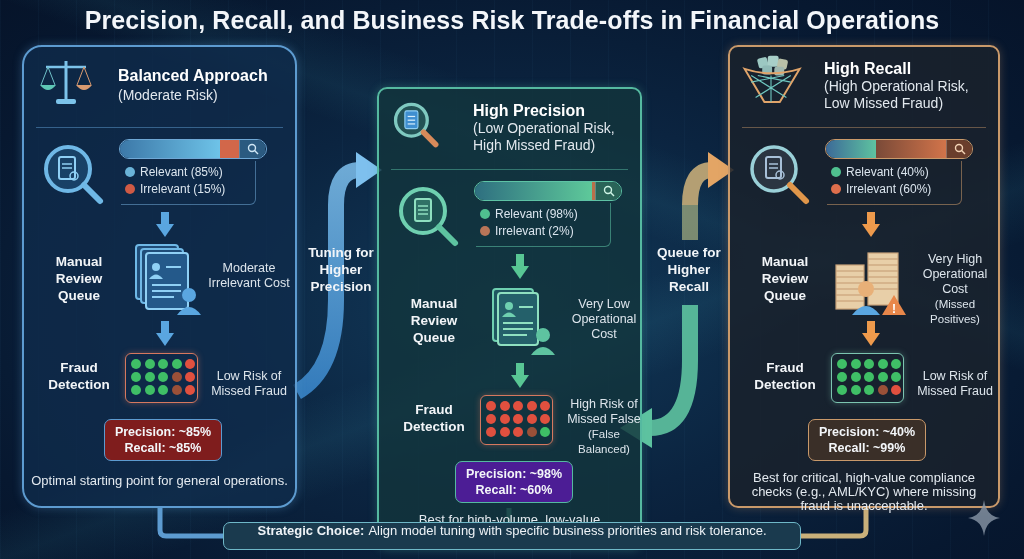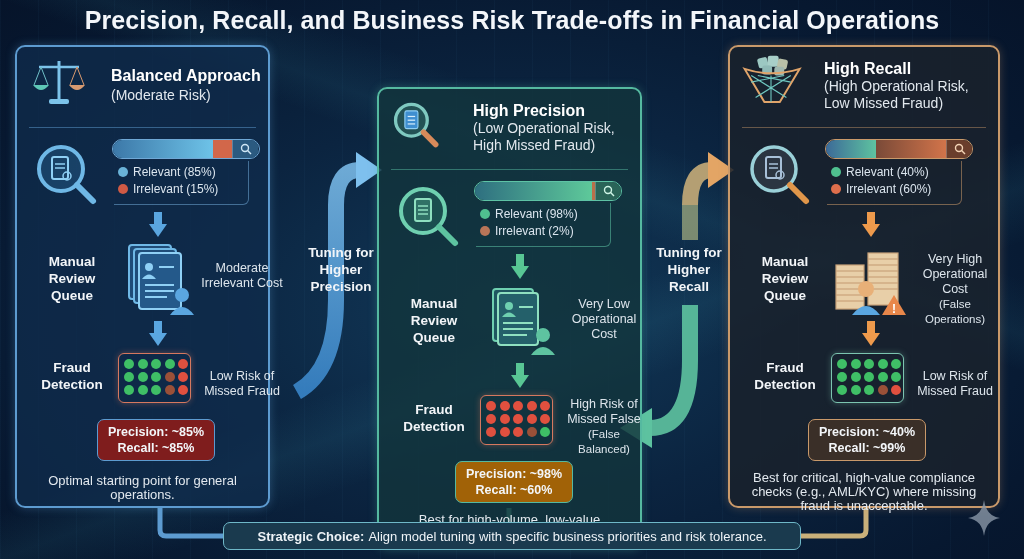--- a/index.html
+++ b/index.html
@@ -17,21 +17,21 @@
       linear-gradient(20deg, transparent 60%, rgba(80,200,220,0.07) 64%, transparent 70%),
       repeating-linear-gradient(90deg, rgba(90,170,220,0.04) 0 1px, transparent 1px 38px);
   }
   .title {
     position: absolute; top: 6px; left: 0; width: 1024px; text-align: center;
     font-size: 25px; font-weight: bold; color: #f3f6fa; letter-spacing: 0.1px;
   }
   .panel {
     position: absolute; top: 45px; height: 463px; border-radius: 10px; border: 2px solid;
   }
-  .panel.blue { left: 15px; width: 255px; border-color: #5d9bd0; background: rgba(16,44,76,0.78); box-shadow: 0 0 10px rgba(93,155,208,0.35); }
+  .panel.blue { left: 22px; width: 275px; border-color: #5d9bd0; background: rgba(16,44,76,0.78); box-shadow: 0 0 10px rgba(93,155,208,0.35); border-radius: 20px; }
   .panel.green { left: 377px; width: 265px; border-color: #55b9a0; background: rgba(18,52,60,0.82); box-shadow: 0 0 10px rgba(85,185,160,0.3); margin-top: 42px; }
   .panel.orange { left: 728px; width: 272px; border-color: #c9996a; background: rgba(26,34,44,0.86); box-shadow: 0 0 10px rgba(201,153,106,0.3); }
 
   .hdr-icon { position: absolute; top: 10px; left: 12px; width: 60px; height: 50px; }
   .hdr-title { position: absolute; top: 20px; left: 94px; font-size: 16px; font-weight: bold; color: #fff; }
   .hdr-sub { position: absolute; top: 40px; left: 94px; font-size: 14px; line-height: 17px; color: #e2e8ee; }
   .green .hdr-title, .orange .hdr-title { top: 13px; }
   .green .hdr-sub, .orange .hdr-sub { top: 31px; }
   .divider { position: absolute; top: 80px; left: 12px; right: 12px; height: 1px; }
   .blue .divider { background: rgba(93,155,208,0.5); }
@@ -79,36 +79,36 @@
   .blue .dots { border-color: #d6785f; box-shadow: 0 0 6px rgba(214,120,95,0.4); }
   .green .dots { border-color: #d6785f; box-shadow: 0 0 6px rgba(214,120,95,0.4); }
   .orange .dots { border-color: #7cc4b0; box-shadow: 0 0 6px rgba(124,196,176,0.35); }
   .dots .d { width: 10px; height: 10px; border-radius: 50%; }
   .d.g { background: #3fbf66; }
   .d.r { background: #e0503f; }
   .d.b { background: #9a5038; }
 
   .metrics { position: absolute; top: 372px; left: 80px; width: 118px; height: 42px; border-radius: 7px; border: 1.5px solid; text-align: center; font-size: 12.5px; font-weight: bold; line-height: 16px; padding-top: 4px; color: #f3f6f9; }
   .blue .metrics { border-color: #5d9bd0; background: #7f1d1d; }
-  .green .metrics { border-color: #55b9a0; background: #a16207; }
+  .green .metrics { border-color: #55b9a0; background: #4c1d95; }
   .orange .metrics { border-color: #c9996a; background: #3a2f28; }
   .desc { position: absolute; left: 6px; right: 6px; text-align: center; font-size: 13px; line-height: 14px; color: #e3e9ef; }
   .blue .desc { top: 427px; }
   .green .desc { top: 424px; }
   .orange .desc { top: 424px; }
 
   .tune { position: absolute; text-align: center; font-size: 13.5px; font-weight: bold; line-height: 17px; color: #f2f5f8; }
   .tune-p { left: 300px; top: 244px; width: 82px; }
   .tune-r { left: 648px; top: 244px; width: 82px; }
 
   .connector { position: absolute; }
   .footer {
     position: absolute; top: 522px; left: 223px; width: 578px; height: 28px; border-radius: 7px;
     border: 1.5px solid #6fb8c8; background: #1a3a4e; font-size: 13px; color: #eef3f7;
-    display: flex; align-items: center; justify-content: center; white-space: nowrap;
+    display: flex; align-items: flex-start; justify-content: center; white-space: nowrap;
   }
   .footer b { margin-right: 4px; }
   .sparkle { position: absolute; left: 968px; top: 500px; width: 32px; height: 36px; }
 </style>
 </head>
 <body>
 
 <div class="bg-lines"></div>
 
 <h1 class="title">Precision, Recall, and Business Risk Trade-offs in Financial Operations</h1>
@@ -132,21 +132,21 @@
   <polygon points="356,152 382,170 356,188" fill="#7ec0ee"></polygon>
 
   <path d="M690 205 Q690 170 712 170" stroke="#c6ac78" stroke-width="16" fill="none" opacity="0.9"></path>
   <path d="M690 205 L690 240" stroke="#a8b080" stroke-width="16" fill="none" opacity="0.7"></path>
   <polygon points="708,152 734,170 708,188" fill="#e3a565"></polygon>
   <path d="M690 305 L690 360 Q690 428 650 428" stroke="#5ec3a0" stroke-width="16" fill="none" opacity="0.9"></path>
   <polygon points="652,408 620,428 652,448" fill="#5ec3a0"></polygon>
 </svg>
 
 <div class="tune tune-p">Tuning for Higher Precision</div>
-<div class="tune tune-r">Tuning for Higher Recall</div>
+<div class="tune tune-r">Queue for Higher Recall</div>
 
 <div class="panel blue">
   <svg class="hdr-icon" viewBox="0 0 60 50">
     <line x1="30" y1="4" x2="30" y2="42" stroke="#7cc3ea" stroke-width="3"></line>
     <line x1="10" y1="10" x2="50" y2="10" stroke="#7cc3ea" stroke-width="2.5"></line>
     <line x1="12" y1="10" x2="5" y2="28" stroke="#6fc0c8" stroke-width="1"></line>
     <line x1="12" y1="10" x2="19" y2="28" stroke="#6fc0c8" stroke-width="1"></line>
     <line x1="48" y1="10" x2="41" y2="28" stroke="#d89a70" stroke-width="1"></line>
     <line x1="48" y1="10" x2="55" y2="28" stroke="#d89a70" stroke-width="1"></line>
     <path d="M4 28 Q12 38 20 28 Z" fill="#5ec7b6"></path>
@@ -382,21 +382,21 @@
         <line x1="36" y1="40" x2="66" y2="40"></line>
         <line x1="36" y1="46" x2="66" y2="46"></line>
     </g>
     <circle cx="34" cy="46" r="8" fill="#e8b078"></circle>
     <path d="M20 72 Q34 54 48 72 Z" fill="#5aa6e0"></path>
     <polygon points="62,52 74,72 50,72" fill="#e8874a"></polygon>
     <text x="62" y="70" font-size="12" text-anchor="middle" fill="#fff" font-weight="bold" font-family="Liberation Sans, sans-serif">!</text>
   </svg>
   <div class="side-note cost-note">
     <div>Very High Operational Cost</div>
-    <div style="font-size:11.5px;">(False Operations)</div>
+    <div style="font-size:11.5px;">(Missed Positives)</div>
   </div>
 
   <div class="arrow-down a2"></div>
   <div class="row-label fl">Fraud Detection</div>
   <div class="dots">
     <span class="d g"></span>
       <span class="d g"></span>
       <span class="d g"></span>
       <span class="d g"></span>
       <span class="d g"></span>

